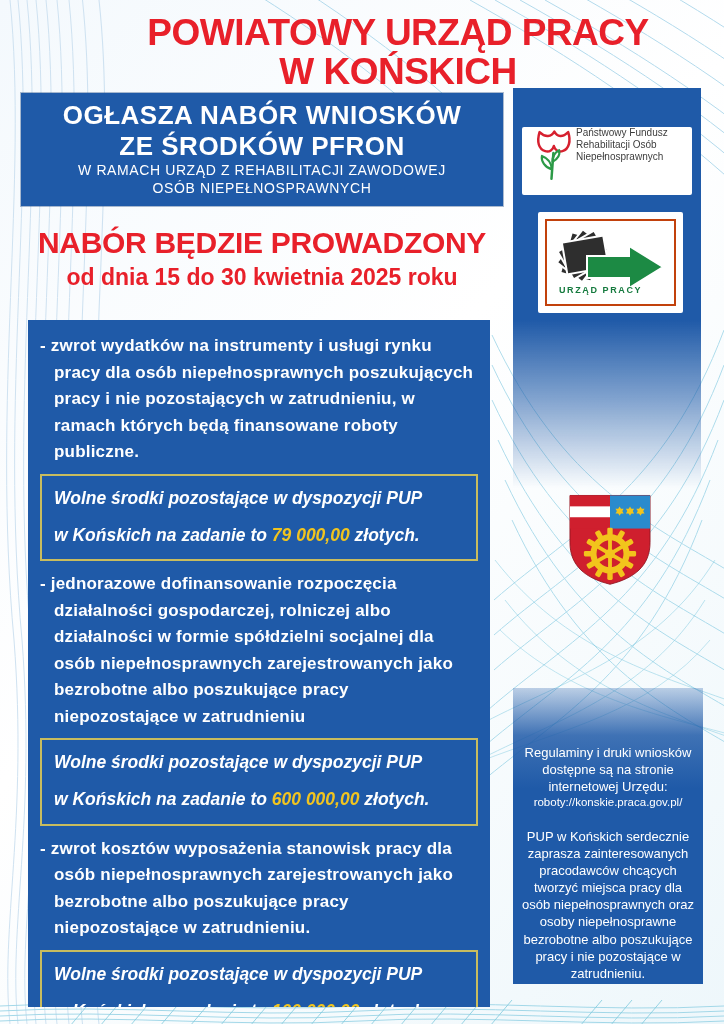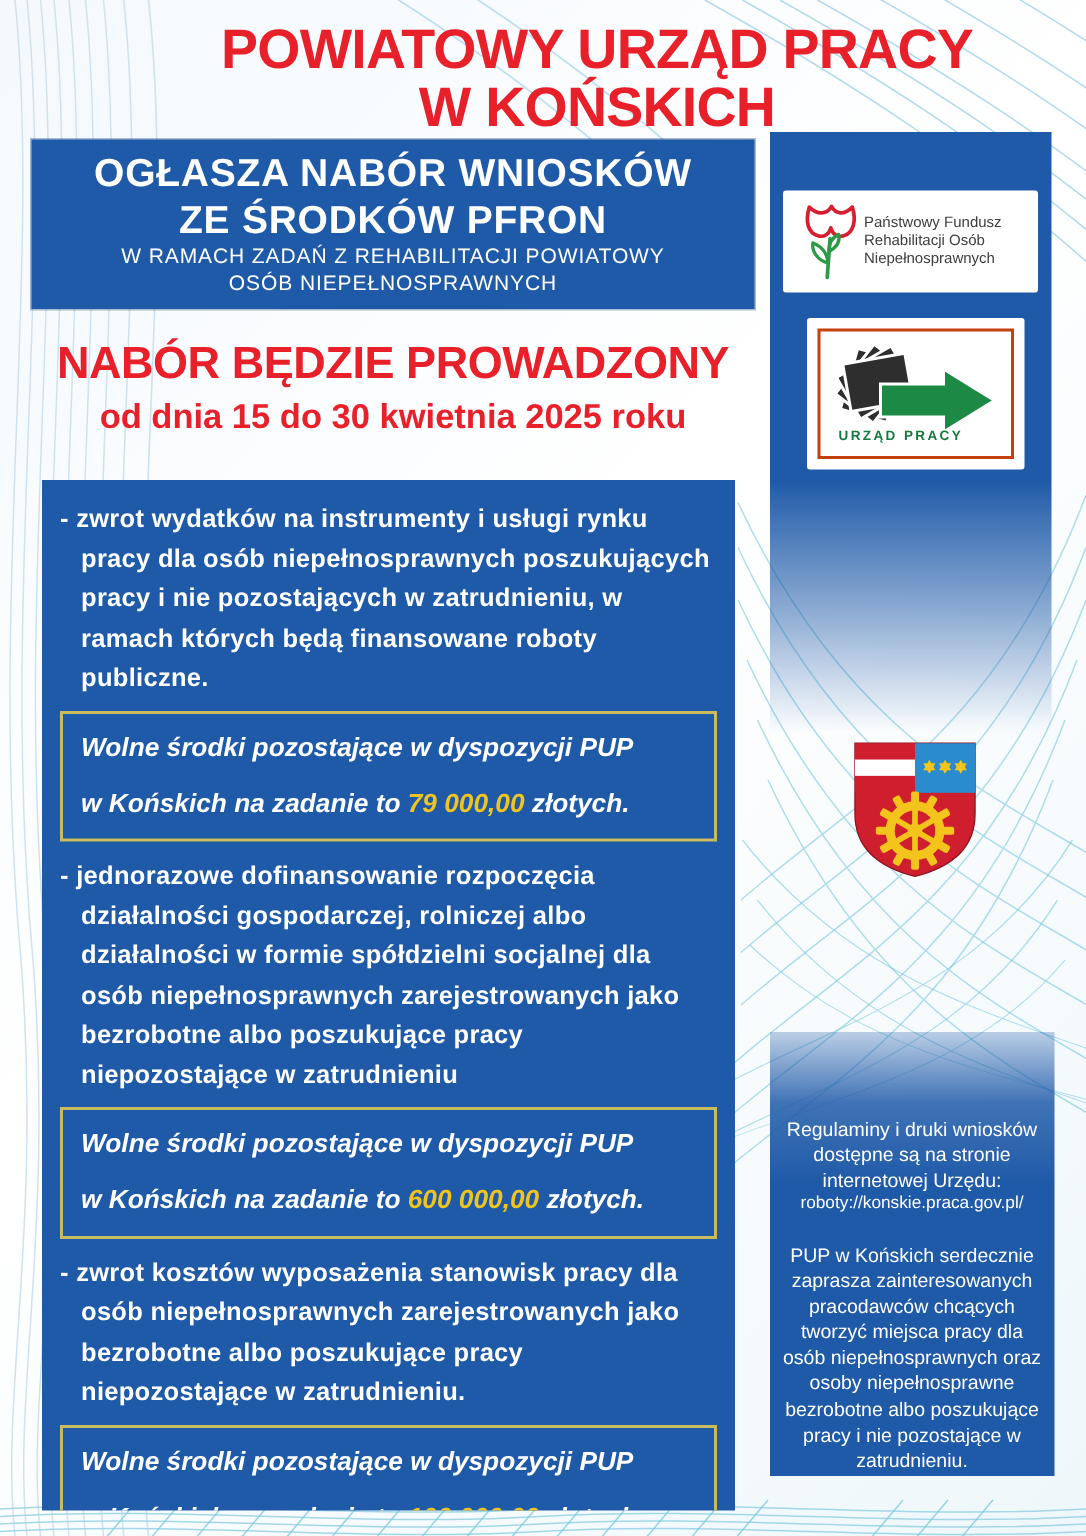--- a/index.html
+++ b/index.html
@@ -32,21 +32,21 @@
   .a-big{font-size:26px;font-weight:bold;letter-spacing:.5px;line-height:1.12;}
   .a-small{font-size:14px;font-weight:400;letter-spacing:.6px;line-height:1.25;}
 
   
   .logo-strip{
     position:absolute;left:513px;top:88px;width:188px;height:400px;z-index:1;
     background:linear-gradient(180deg,#1f5aa8 0%,#1f5aa8 58%,rgba(31,90,168,.55) 78%,rgba(31,90,168,0) 100%);
   }
   .pfron-card{
     position:absolute;left:9px;top:39px;width:170px;height:68px;background:#fff;
-    border-radius:2px;display:flex;align-items:center;padding:0 4px 0 8px;box-sizing:border-box;gap:4px;
+    border-radius:2px;display:flex;align-items:flex-start;padding:0 4px 0 8px;box-sizing:border-box;gap:4px;
   }
   .pfron-text{font-size:10px;line-height:1.2;color:#3d3d3d;font-weight:500;width:112px;}
   .up-card{
     position:absolute;left:25px;top:124px;width:145px;height:101px;background:#fff;border-radius:2px;
     padding:7px;box-sizing:border-box;
   }
   .up-inner{position:relative;width:100%;height:100%;border:2px solid #c2410c;box-sizing:border-box;}
   .up-label{
     position:absolute;left:12px;bottom:9px;color:#157a3e;font-weight:bold;
     font-size:9px;letter-spacing:1.6px;z-index:3;
@@ -177,21 +177,21 @@
   </svg>
 
   <header class="title">
     <div class="title-l1">POWIATOWY URZĄD PRACY</div>
     <div class="title-l2">W KOŃSKICH</div>
   </header>
 
   <section class="announce">
     <div class="a-big">OGŁASZA NABÓR WNIOSKÓW</div>
     <div class="a-big">ZE ŚRODKÓW PFRON</div>
-    <div class="a-small">W RAMACH ZADAŃ Z REHABILITACJI POWIATOWY</div>
+    <div class="a-small">W RAMACH URZĄD Z REHABILITACJI ZAWODOWEJ</div>
     <div class="a-small">OSÓB NIEPEŁNOSPRAWNYCH</div>
   </section>
 
   <aside class="logo-strip">
     <div class="pfron-card">
       <svg width="42" height="56" viewBox="0 0 44 58" aria-hidden="true">
         <path d="M10,5 C7,15 9,23 16,25 C20.5,26.3 24,23.5 25,19.5 C26,23.5 29.5,26.3 34,25 C41,23 43,14 40,5 C34,11 28.5,10 25.5,4.5 C22.5,10 16,11 10,5 Z" fill="none" stroke="#d6202f" stroke-width="2.6" stroke-linejoin="round"></path>
         <path d="M24.5,27 L22.5,54" fill="none" stroke="#2c9a47" stroke-width="2.6" stroke-linecap="round"></path>
         <path d="M23,44 C15.5,42 11.5,35.5 12.5,30 C19,32.5 22.5,37 23,44 Z" fill="none" stroke="#2c9a47" stroke-width="2.3" stroke-linejoin="round"></path>
         <path d="M23.6,36 C29.5,33 31.5,28.5 30.5,24 C25.5,26.5 23.5,30.5 23.6,36 Z" fill="none" stroke="#2c9a47" stroke-width="2.3" stroke-linejoin="round"></path>

